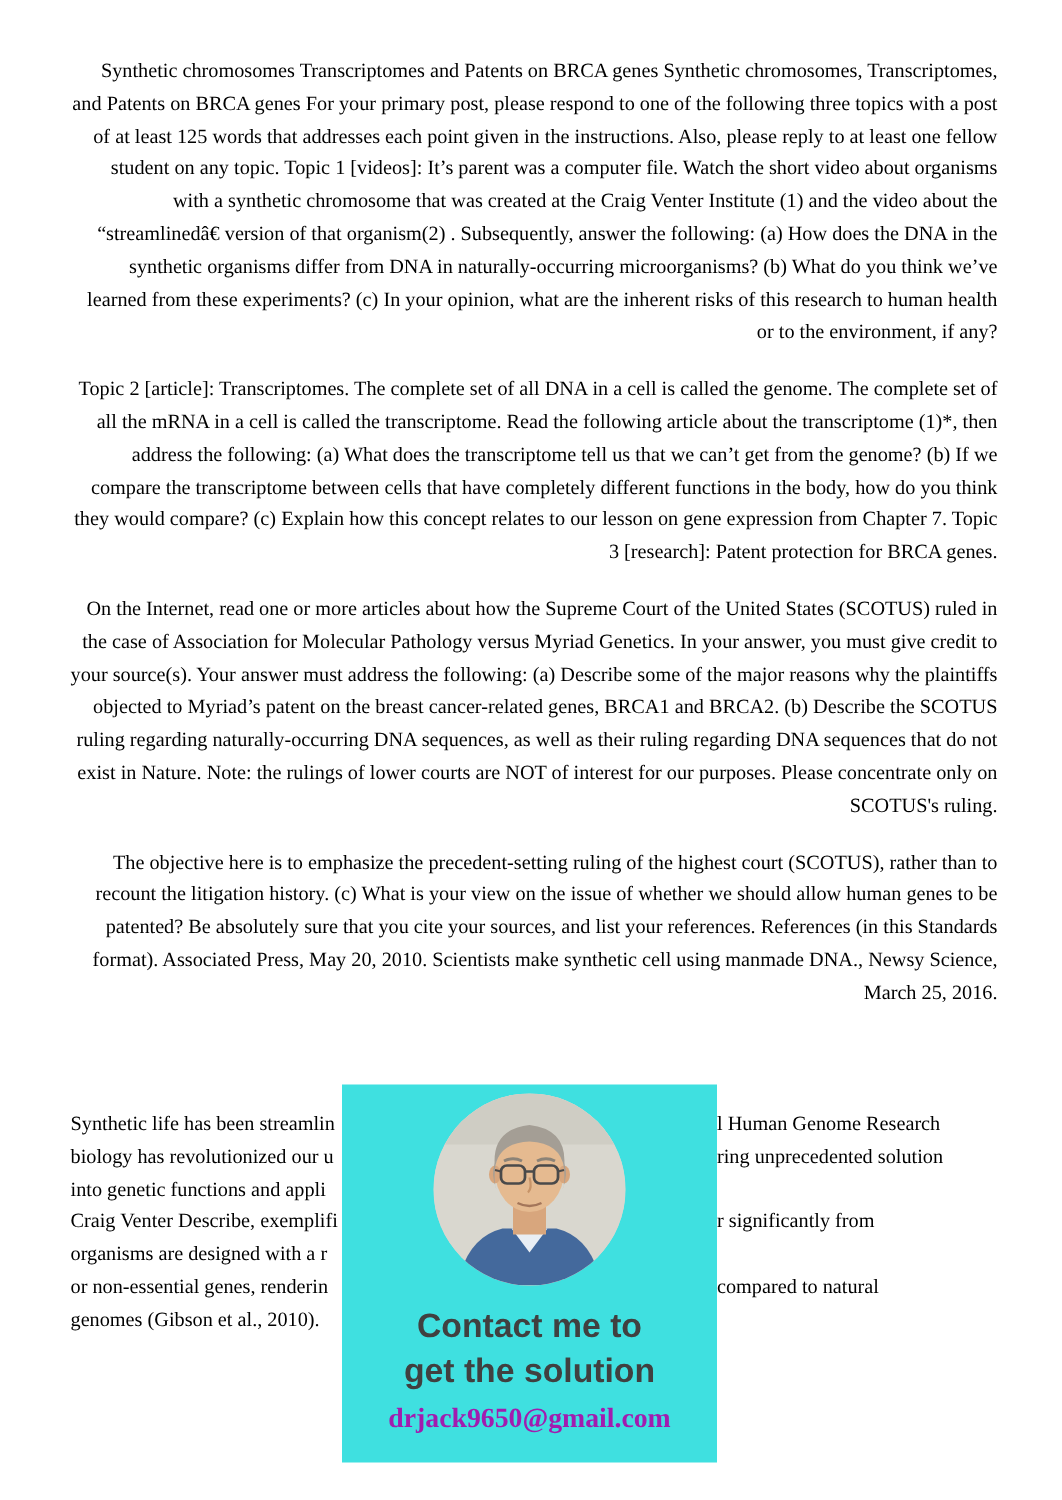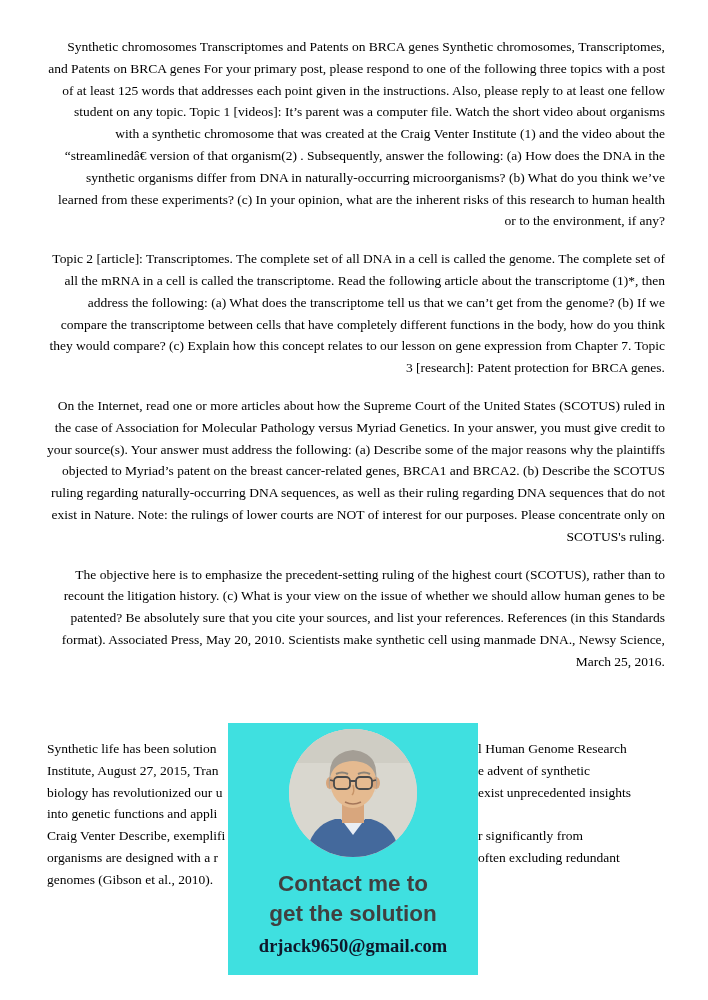--- a/index.html
+++ b/index.html
@@ -57,58 +57,57 @@
     font-weight: 700;
     font-size: 22.5px;
     line-height: 30px;
     color: #404040;
   }
   .email {
     margin-top: 7px;
     font-family: "Liberation Serif", serif;
     font-weight: 700;
     font-size: 18.5px;
-    color: #0f172a;
+    color: #a21caf;
   }
 </style>
 </head>
 <body>
 
 <div class="page">
 
   <div class="doc">
     <p class="para">Synthetic chromosomes Transcriptomes and Patents on BRCA genes Synthetic chromosomes, Transcriptomes, and Patents on BRCA genes For your primary post, please respond to one of the following three topics with a post of at least 125 words that addresses each point given in the instructions. Also, please reply to at least one fellow student on any topic. Topic 1 [videos]: It’s parent was a computer file. Watch the short video about organisms with a synthetic chromosome that was created at the Craig Venter Institute (1) and the video about the “streamlinedâ€ version of that organism(2) . Subsequently, answer the following: (a) How does the DNA in the synthetic organisms differ from DNA in naturally-occurring microorganisms? (b) What do you think we’ve learned from these experiments? (c) In your opinion, what are the inherent risks of this research to human health or to the environment, if any?</p>
     <p class="para">Topic 2 [article]: Transcriptomes. The complete set of all DNA in a cell is called the genome. The complete set of all the mRNA in a cell is called the transcriptome. Read the following article about the transcriptome (1)*, then address the following: (a) What does the transcriptome tell us that we can’t get from the genome? (b) If we compare the transcriptome between cells that have completely different functions in the body, how do you think they would compare? (c) Explain how this concept relates to our lesson on gene expression from Chapter 7. Topic 3 [research]: Patent protection for BRCA genes.</p>
     <p class="para">On the Internet, read one or more articles about how the Supreme Court of the United States (SCOTUS) ruled in the case of Association for Molecular Pathology versus Myriad Genetics. In your answer, you must give credit to your source(s). Your answer must address the following: (a) Describe some of the major reasons why the plaintiffs objected to Myriad’s patent on the breast cancer-related genes, BRCA1 and BRCA2. (b) Describe the SCOTUS ruling regarding naturally-occurring DNA sequences, as well as their ruling regarding DNA sequences that do not exist in Nature. Note: the rulings of lower courts are NOT of interest for our purposes. Please concentrate only on SCOTUS's ruling.</p>
     <p class="para">The objective here is to emphasize the precedent-setting ruling of the highest court (SCOTUS), rather than to recount the litigation history. (c) What is your view on the issue of whether we should allow human genes to be patented? Be absolutely sure that you cite your sources, and list your references. References (in this Standards format). Associated Press, May 20, 2010. Scientists make synthetic cell using manmade DNA., Newsy Science, March 25, 2016.</p>
   </div>
 
   <div class="p5">
     <div class="p5line">
-      <span class="frag-left">Synthetic life has been solution</span>
+      <span class="frag-left">Synthetic life has been streamlin</span>
       <span class="frag-right">l Human Genome Research</span>
     </div>
     <div class="p5line">
-      <span class="frag-left">Institute, August 27, 2015, Tran</span>
-      <span class="frag-right">e advent of synthetic</span>
-    </div>
-    <div class="p5line">
       <span class="frag-left">biology has revolutionized our u</span>
-      <span class="frag-right">exist unprecedented insights</span>
+      <span class="frag-right">ring unprecedented solution</span>
     </div>
     <div class="p5line">
       <span class="frag-left">into genetic functions and appli</span>
     </div>
     <div class="p5line">
       <span class="frag-left">Craig Venter Describe, exemplifi</span>
       <span class="frag-right">r significantly from</span>
     </div>
     <div class="p5line">
       <span class="frag-left">organisms are designed with a r</span>
-      <span class="frag-right">often excluding redundant</span>
+    </div>
+    <div class="p5line">
+      <span class="frag-left">or non-essential genes, renderin</span>
+      <span class="frag-right">compared to natural</span>
     </div>
     <div class="p5line">
       <span class="frag-left">genomes (Gibson et al., 2010).</span>
       <span class="frag-right"></span>
     </div>
   </div>
 
   <div class="overlay-card">
     <div class="photo">
       <svg viewBox="0 0 128 128" aria-hidden="true">

